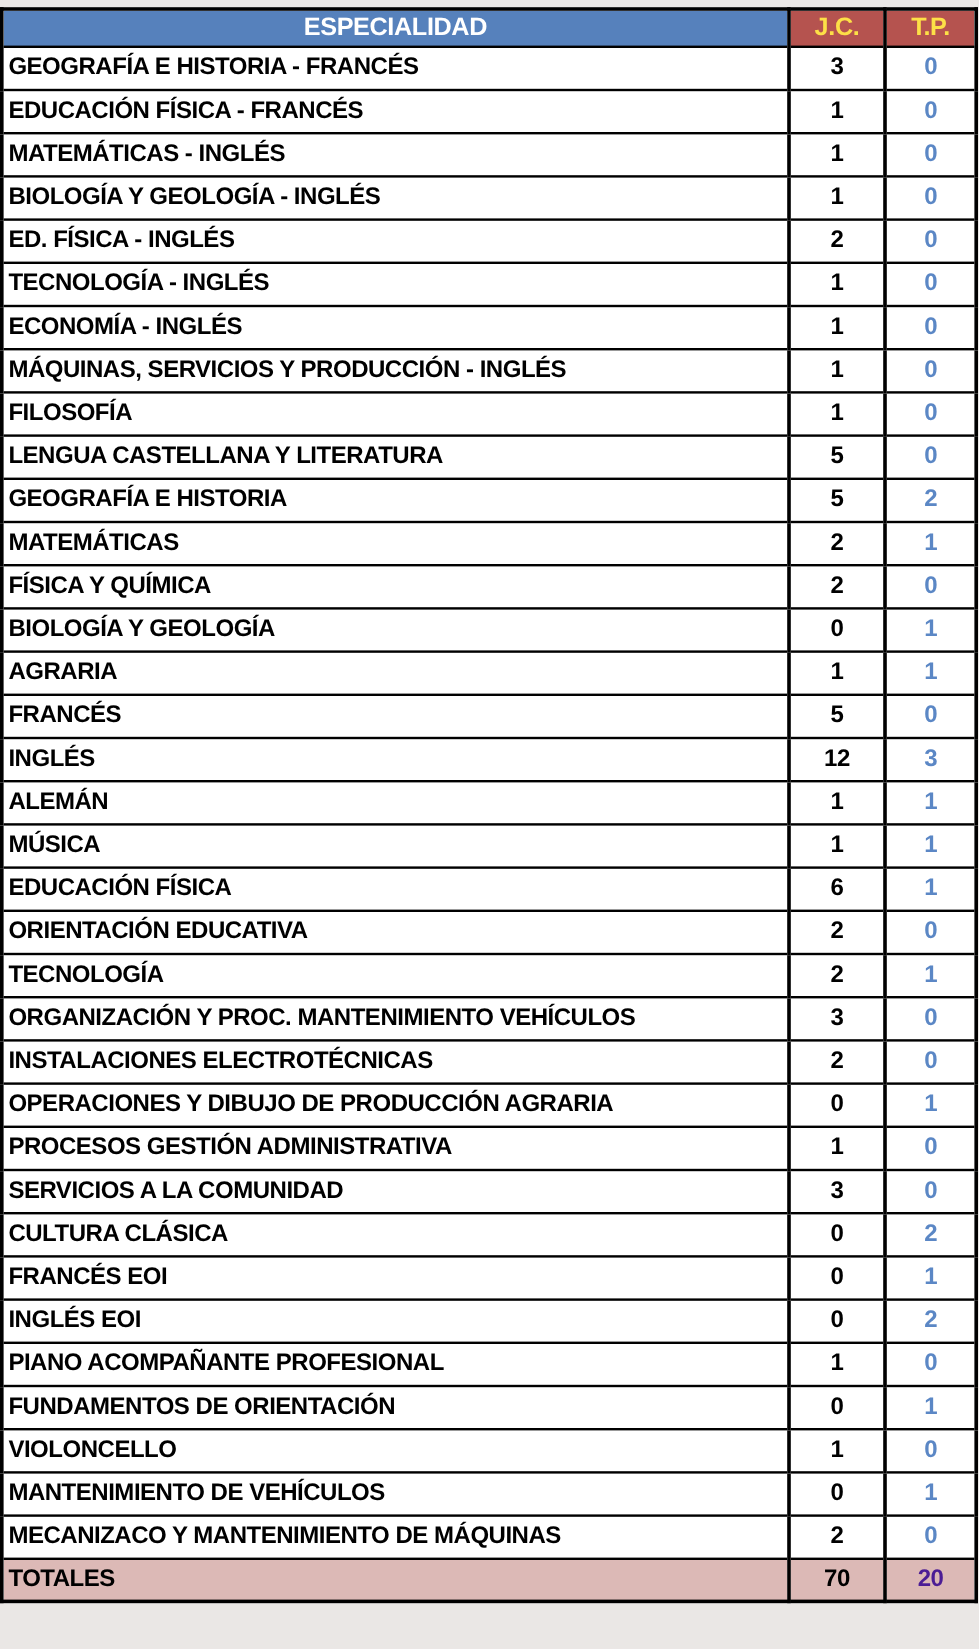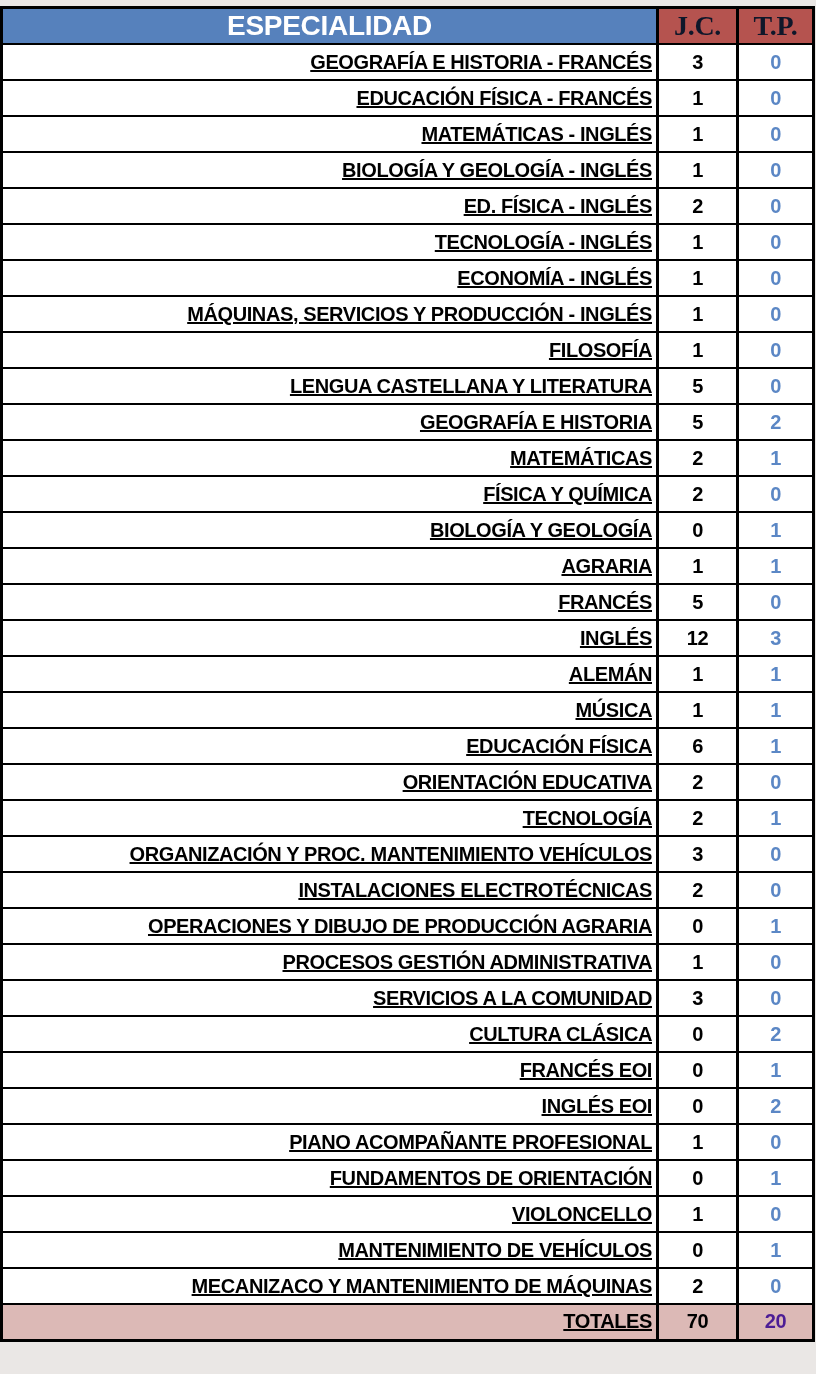--- a/index.html
+++ b/index.html
@@ -29,46 +29,44 @@
     border-left-width: 3px;
     border-right-width: 3px;
     box-sizing: border-box;
     overflow: hidden;
     white-space: nowrap;
   }
   tr.header-row th {
     height: 31px;
     border-top-width: 3px;
     font-weight: bold;
-    font-size: 28px;
+    font-size: 21px;
     letter-spacing: -0.3px;
     text-align: center;
     vertical-align: middle;
   }
   th.head-name {
     background: #5681BC;
     color: #FFFFFF;
   }
   th.head-jc, th.head-tp {
     background: #B5534F;
-    color: #0f172a;
-    font-family: Liberation Serif, serif;
+    color: #fde047;
   }
   tr.row td, tr.totals-row td {
     height: 36px;
     font-weight: bold;
     font-size: 20px;
     letter-spacing: -0.4px;
     vertical-align: middle;
     color: #000000;
   }
   td.name {
-    text-align: right;
+    text-align: left;
     padding: 0 4px 0 4px;
-    text-decoration: underline;
   }
   td.jc, td.tp {
     text-align: center;
   }
   tr.row td.tp {
     color: #5B87C5;
   }
   tr.totals-row td {
     background: #DCB9B6;
     border-bottom-width: 3px;

